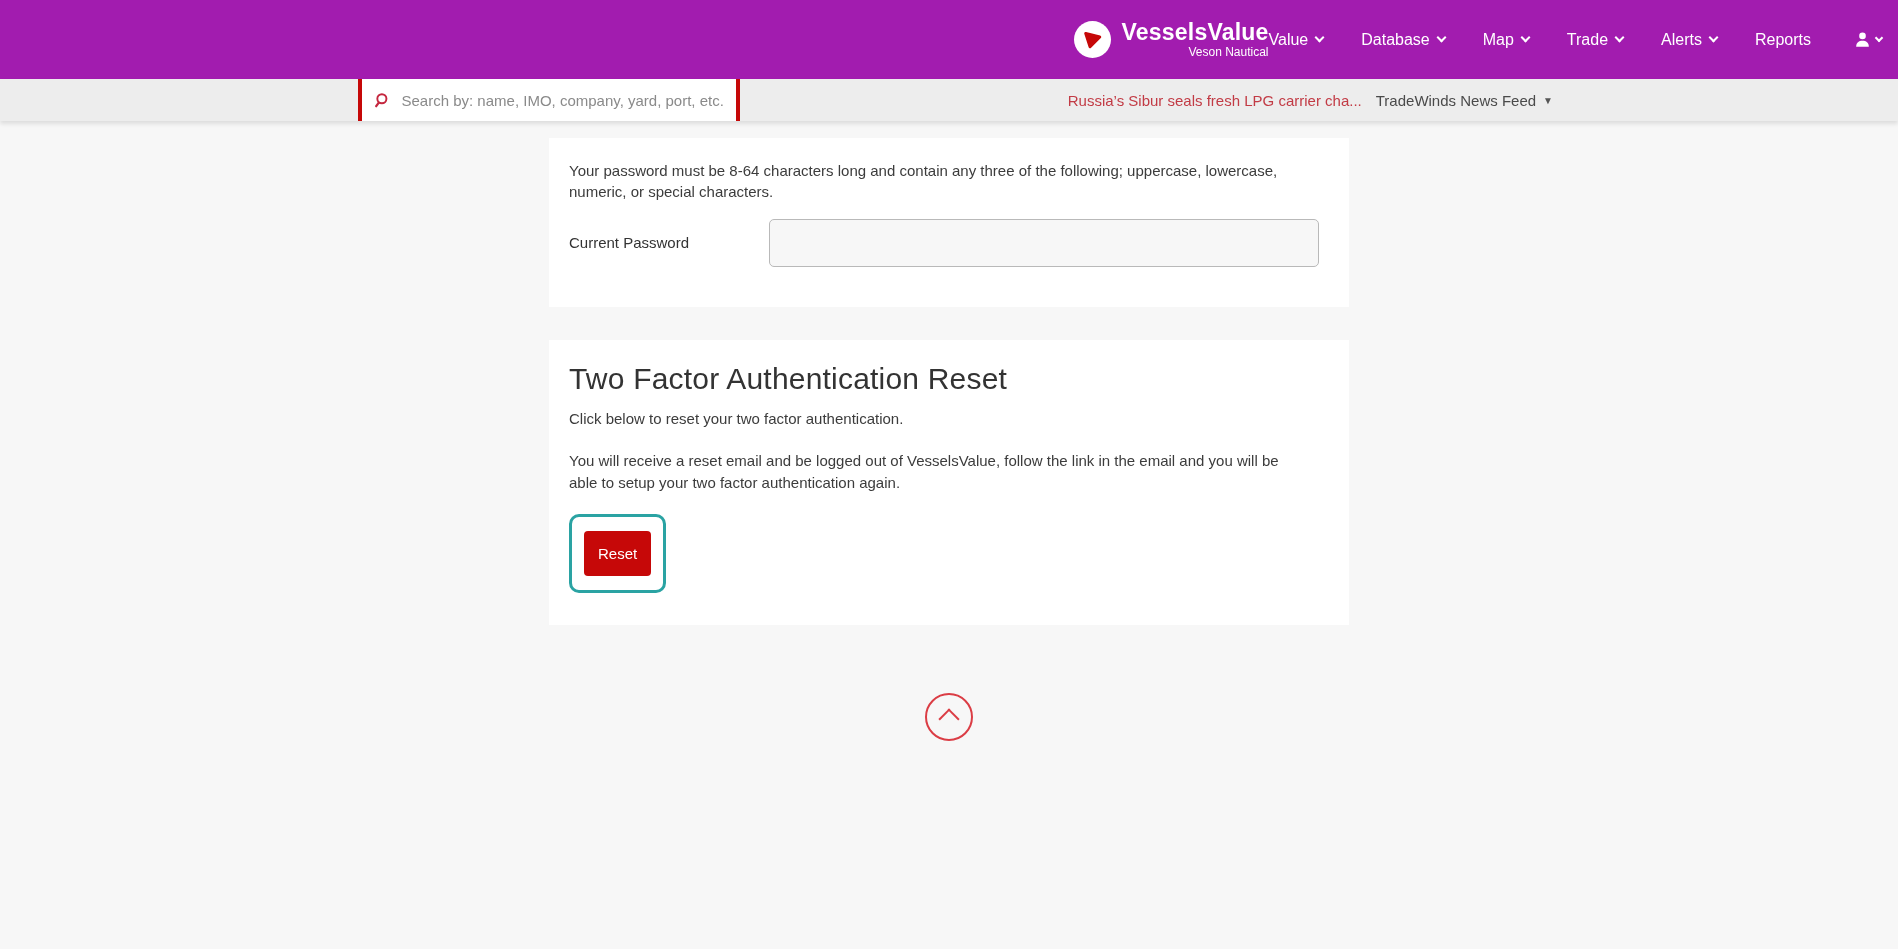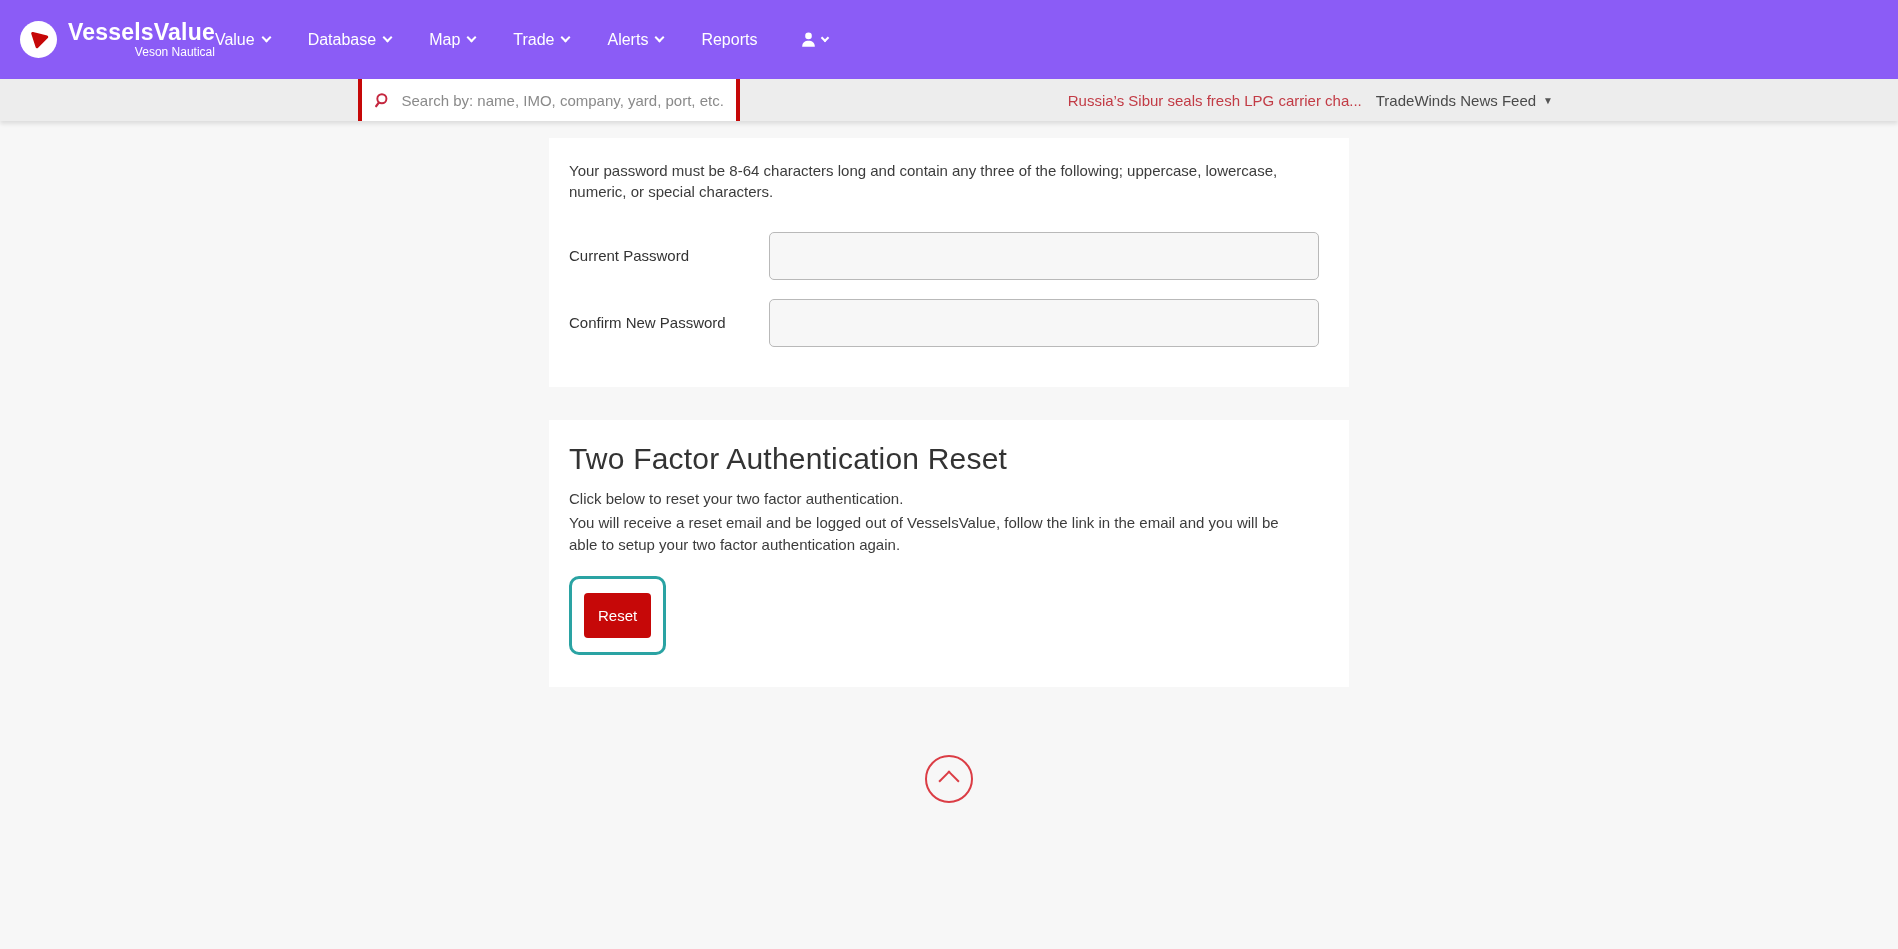--- a/index.html
+++ b/index.html
@@ -6,24 +6,24 @@
   html,body { width:1898px; height:949px; overflow:hidden; }
   body {
     font-family:"Liberation Sans", sans-serif;
     background:#f7f7f7;
     color:#333;
   }
 
   
   .topbar {
     height:79px;
-    background:#8b5cf6;
+    background:#a21caf;
     display:flex;
     align-items:center;
-    justify-content:flex-start;
+    justify-content:flex-end;
     padding:0 16px 0 20px;
   }
   .logo { display:flex; align-items:center; gap:11px; cursor:pointer; }
   .logo-circle {
     width:37px; height:37px; background:#fff; border-radius:50%;
     display:flex; align-items:center; justify-content:center;
   }
   .logo-tri { transform:rotate(-12deg); margin-left:2px; }
   .logo-text { display:flex; flex-direction:column; align-items:flex-end; }
   .logo-name { color:#fff; font-size:23px; font-weight:bold; letter-spacing:0.2px; line-height:1.1; }
@@ -66,41 +66,41 @@
   .news-feed { color:#4a4a4a; font-size:15px; display:flex; align-items:center; gap:7px; cursor:pointer; }
   .news-feed .tri { font-size:10px; color:#555; }
 
   
   .content { width:800px; margin:0 auto; }
   .card { background:#fff; }
   .card-1 { margin-top:17px; padding:22px 30px 21px 20px; }
   .card-2 { margin-top:33px; padding:22px 30px 32px 20px; }
 
   .card h1 { font-size:30px; font-weight:400; color:#333; margin-bottom:12px; letter-spacing:0.2px; }
-  .desc { font-size:15px; color:#3c3c3c; line-height:1.42; margin-bottom:29px; max-width:755px; }
+  .desc { font-size:15px; color:#3c3c3c; line-height:1.42; margin-bottom:16px; max-width:755px; }
 
   .form-row { display:flex; align-items:center; margin-bottom:19px; }
   .form-row label { width:200px; font-size:15px; color:#333; }
   .form-row input {
     width:550px; height:48px;
     background:#f7f7f7; border:1px solid #b9b9b9; border-radius:5px;
     font-family:"Liberation Sans", sans-serif; font-size:15px; padding:0 12px; color:#333;
     outline:none;
   }
 
   .submit-row { display:flex; justify-content:flex-end; margin-top:4px; }
   .btn-red {
     background:#c60808; color:#fff; border:none; border-radius:4px;
     font-family:"Liberation Sans", sans-serif; font-size:15px;
     padding:12px 16px; cursor:pointer;
   }
   .submit-btn { padding:12px 15px; }
 
   .p-2fa { font-size:15px; color:#3c3c3c; line-height:1.45; }
-  .p-2fa.first { margin-bottom:3px; }
+  .p-2fa.first { margin-bottom:21px; }
   .p-2fa.second { max-width:740px; }
 
   .reset-focus {
     display:inline-block; margin-top:20px;
     border:3px solid #2aa3a3; border-radius:10px;
     padding:14px 12px; background:#fff;
   }
   .reset-btn { padding:14px 14px; }
 
   
@@ -185,24 +185,20 @@
 
 <main class="content">
 
   <section class="card card-1">
     <p class="desc">Your password must be 8-64 characters long and contain any three of the following; uppercase, lowercase, numeric, or special characters.</p>
 
     <div class="form-row">
       <label>Current Password</label>
       <input type="password" style="">
     </div>
-    <div class="form-row">
-      <label>Confirm New Password</label>
-      <input type="password" style="">
-    </div>
 
   </section>
 
   <section class="card card-2">
     <h1>Two Factor Authentication Reset</h1>
     <p class="p-2fa first">Click below to reset your two factor authentication.</p>
     <p class="p-2fa second">You will receive a reset email and be logged out of VesselsValue, follow the link in the email and you will be able to setup your two factor authentication again.</p>
 
     <div class="reset-focus">
       <button class="btn-red reset-btn">Reset</button>

